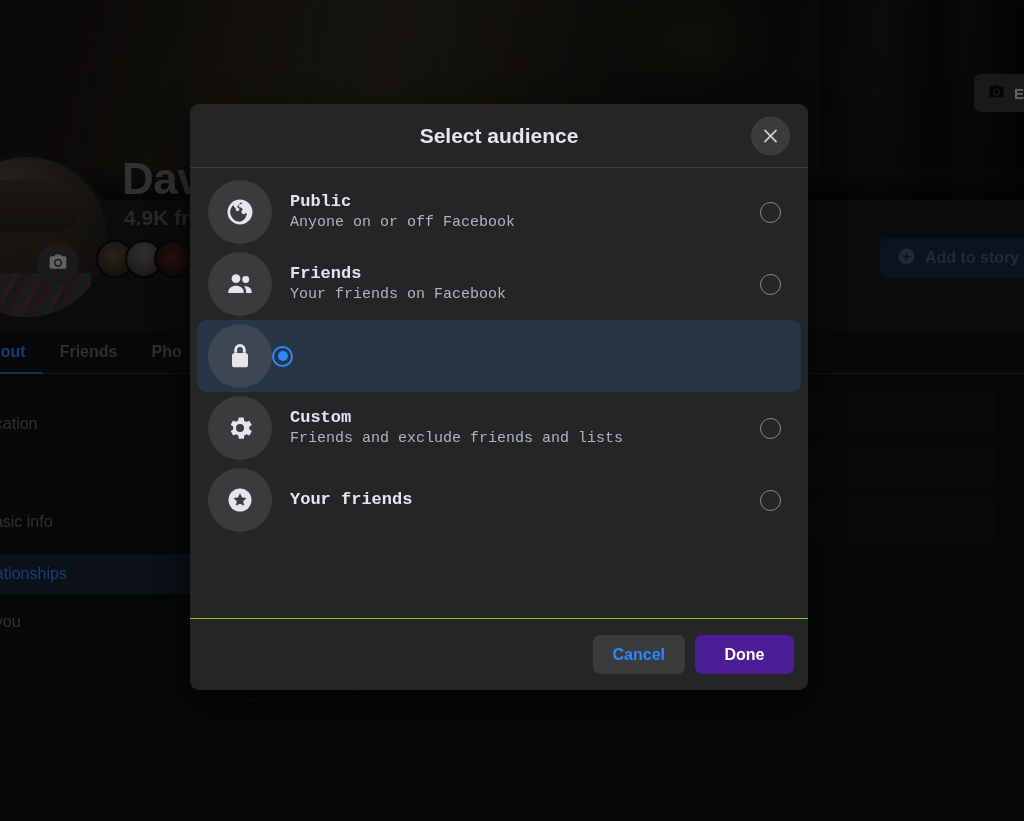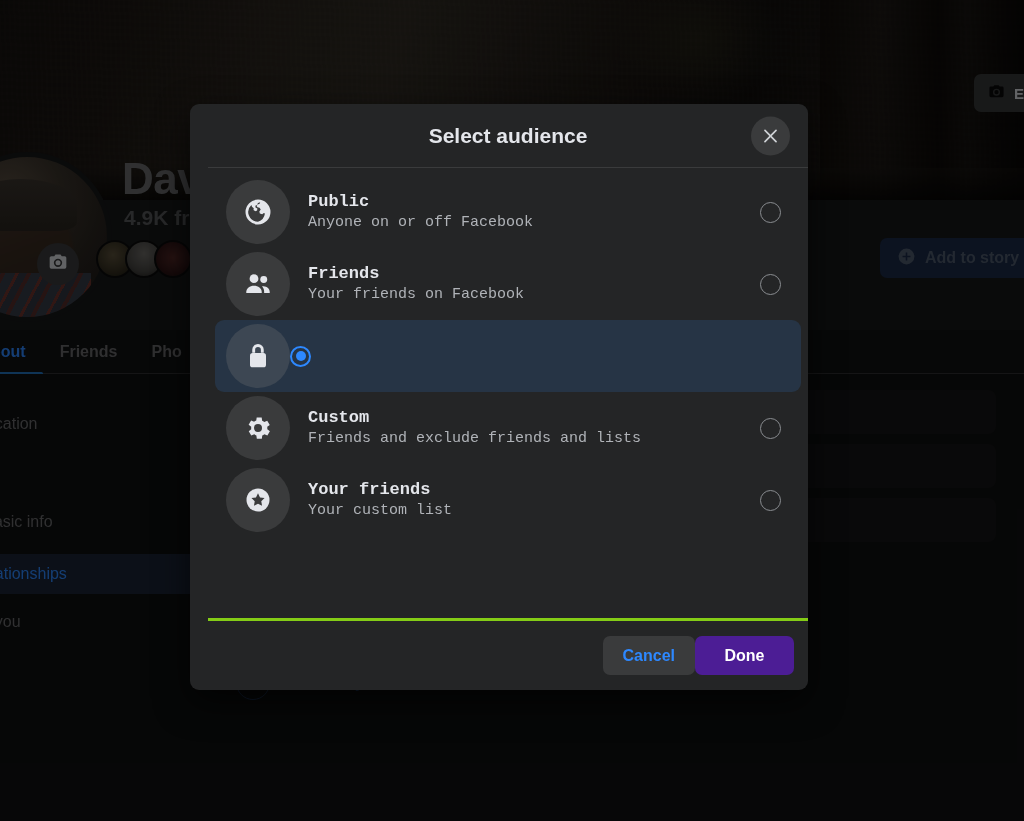--- a/index.html
+++ b/index.html
@@ -169,21 +169,21 @@
   
   #modal-overlay { position: absolute; inset: 0; background: rgba(0,0,0,0.55); }
 
   #modal {
     position: absolute; left: 190px; top: 104px;
     width: 618px; height: 586px;
     background: #242526;
     border-radius: 9px;
     box-shadow: 0 12px 34px rgba(0,0,0,0.65);
     overflow: hidden;
-    display: flex; flex-direction: column; padding-left: 18px;
+    display: flex; flex-direction: column;
   }
 
   #modal-header {
     height: 64px; flex: 0 0 64px;
     display: flex; align-items: center; justify-content: center;
     border-bottom: 1px solid #3a3b3c;
     position: relative;
   }
   #modal-title { font-size: 21px; font-weight: bold; color: #e4e6eb; }
   #modal-close {
@@ -221,23 +221,23 @@
     margin-right: 9px;
     display: flex; align-items: center; justify-content: center;
   }
   .radio.checked { border-color: #2d88ff; border-width: 2px; }
   .radio.checked::after {
     content: ""; width: 10px; height: 10px; border-radius: 50%; background: #2d88ff;
   }
 
   #modal-footer {
     flex: 0 0 72px; height: 72px;
-    border-top: 3px solid #84cc16;
+    border-top: 1px solid #84cc16;
     display: flex; align-items: center; justify-content: flex-end;
-    padding: 0 14px;
+    gap: 10px; padding: 0 14px;
   }
   .btn {
     height: 39px; padding: 0 20px; border-radius: 7px;
     font-size: 16px; font-weight: bold;
     display: flex; align-items: center; justify-content: center;
     cursor: pointer; border: none;
     font-family: "Liberation Sans", sans-serif;
   }
   #btn-cancel { background: #3a3b3c; color: #2d88ff; min-width: 78px; }
   #btn-done { background: #4c1d95; color: #ffffff; min-width: 99px; }
@@ -408,21 +408,20 @@
 
     <div class="audience-row">
       <div class="row-icon">
         <svg width="30" height="30" viewBox="0 0 24 24">
           <circle cx="12" cy="12" r="9.2" fill="#e4e6eb"></circle>
           <path d="M12 6.6l1.62 3.3 3.63.53-2.63 2.56.62 3.62L12 14.9l-3.24 1.71.62-3.62-2.63-2.56 3.63-.53L12 6.6z" fill="#3a3b3c"></path>
         </svg>
       </div>
       <div class="row-text">
         <div class="row-title">Your friends</div>
-        <div class="row-sub">Your custom list</div>
       </div>
       <div class="radio"></div>
     </div>
 
   </div>
 
   <div id="modal-footer">
     <button class="btn" id="btn-cancel">Cancel</button>
     <button class="btn" id="btn-done">Done</button>
   </div>

